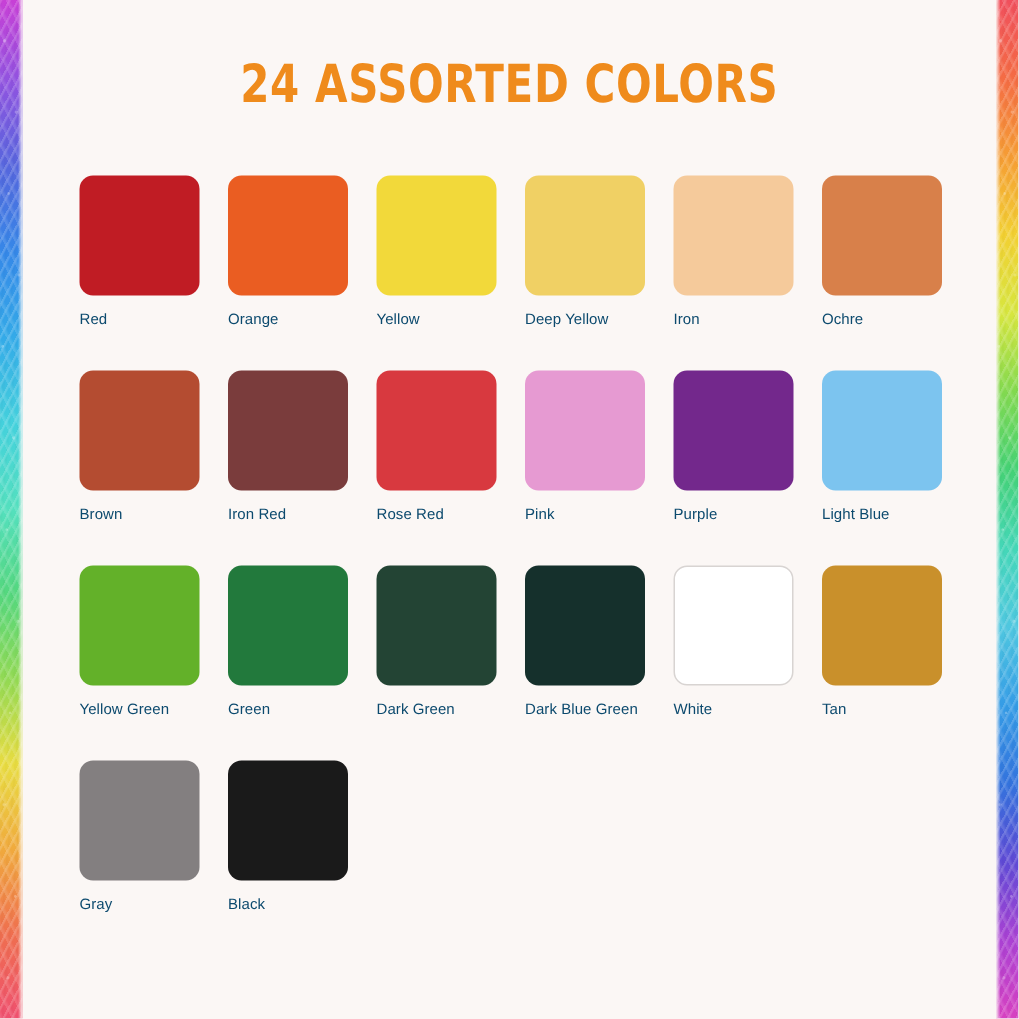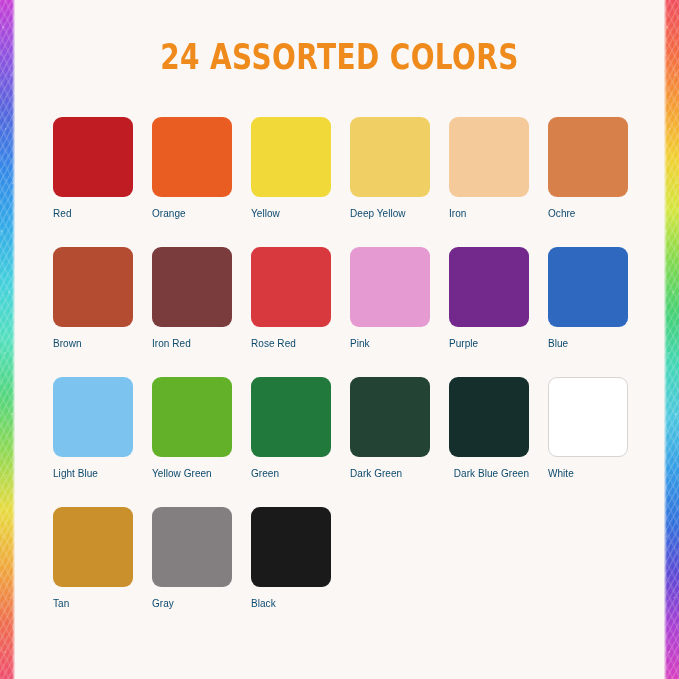--- a/index.html
+++ b/index.html
@@ -138,21 +138,21 @@
     margin-top: 9px;
     width: 92px;
     font-family: "Liberation Sans", sans-serif;
     font-size: 10px;
     line-height: 15px;
     color: #0c4a6e;
     letter-spacing: 0.05px;
   }
   .label.wrapped {
     width: 80px;
-    text-align: right;
+    text-align: left;
   }
 </style>
 </head>
 <body>
 
 <div id="page" style="background: rgb(251, 247, 245);">
 
   <div class="rainbow-strip" id="strip-left">
     <div class="wash" style="background: linear-gradient(rgb(199, 59, 214), rgb(139, 79, 224), rgb(79, 99, 221), rgb(47, 134, 232), rgb(46, 169, 232), rgb(63, 208, 220), rgb(79, 224, 189), rgb(79, 214, 122), rgb(143, 217, 78), rgb(232, 220, 60), rgb(240, 168, 56), rgb(239, 107, 74), rgb(239, 75, 107));"></div>
     <div class="texture"></div>
@@ -206,24 +206,20 @@
       </div>
       <div class="cell">
         <div class="swatch" style="background: rgb(230, 154, 210);"></div>
         <div class="label">Pink</div>
       </div>
       <div class="cell">
         <div class="swatch" style="background: rgb(115, 40, 140);"></div>
         <div class="label">Purple</div>
       </div>
       <div class="cell">
-        <div class="swatch" style="background: rgb(47, 104, 191);"></div>
-        <div class="label">Blue</div>
-      </div>
-      <div class="cell">
         <div class="swatch" style="background: rgb(124, 196, 239);"></div>
         <div class="label">Light Blue</div>
       </div>
       <div class="cell">
         <div class="swatch" style="background: rgb(99, 177, 41);"></div>
         <div class="label">Yellow Green</div>
       </div>
       <div class="cell">
         <div class="swatch" style="background: rgb(34, 121, 60);"></div>
         <div class="label">Green</div>

